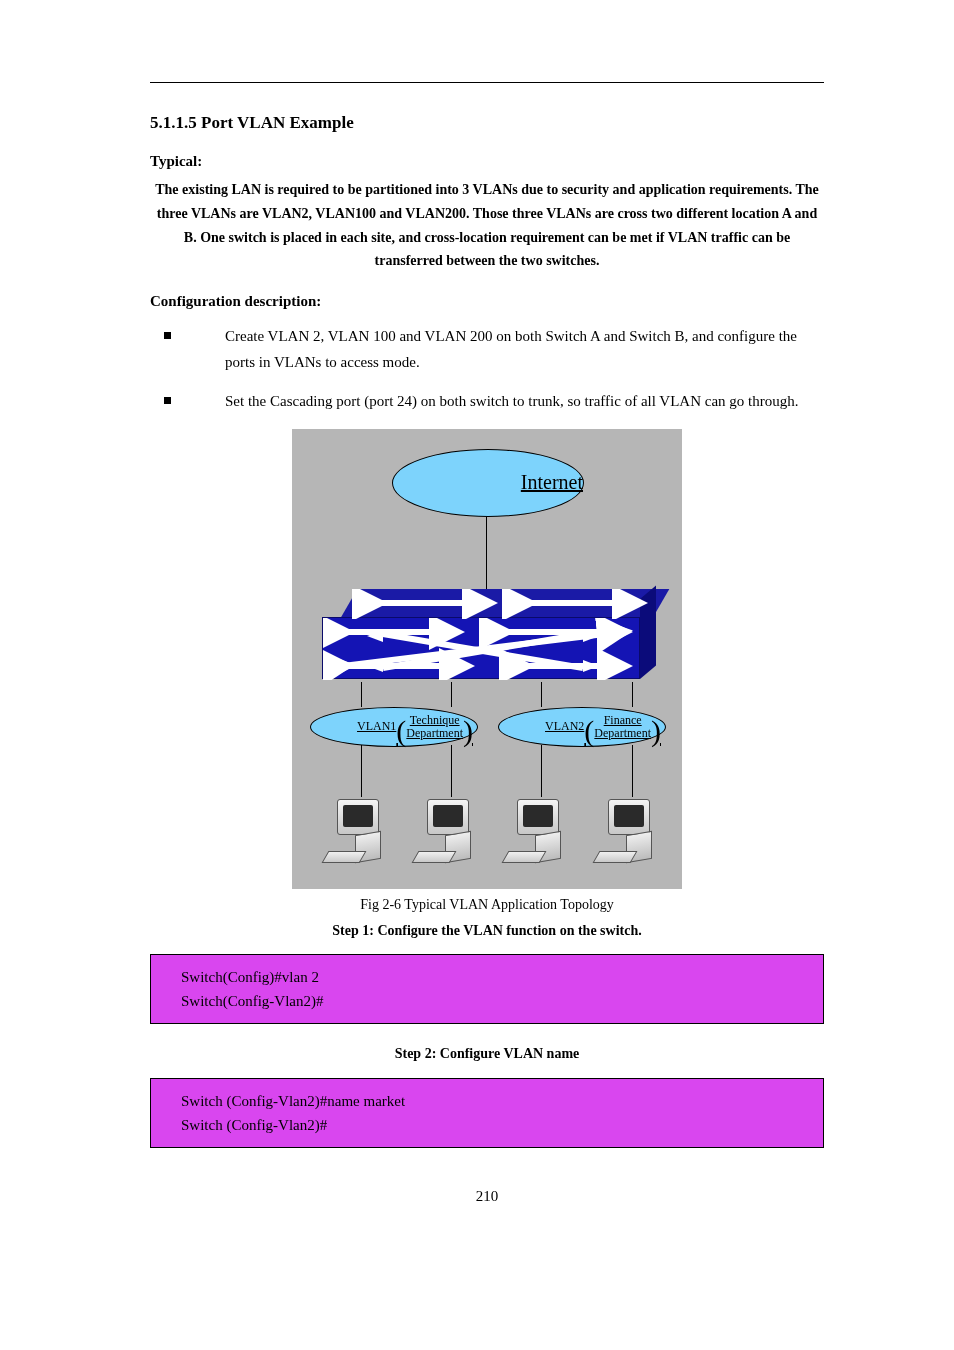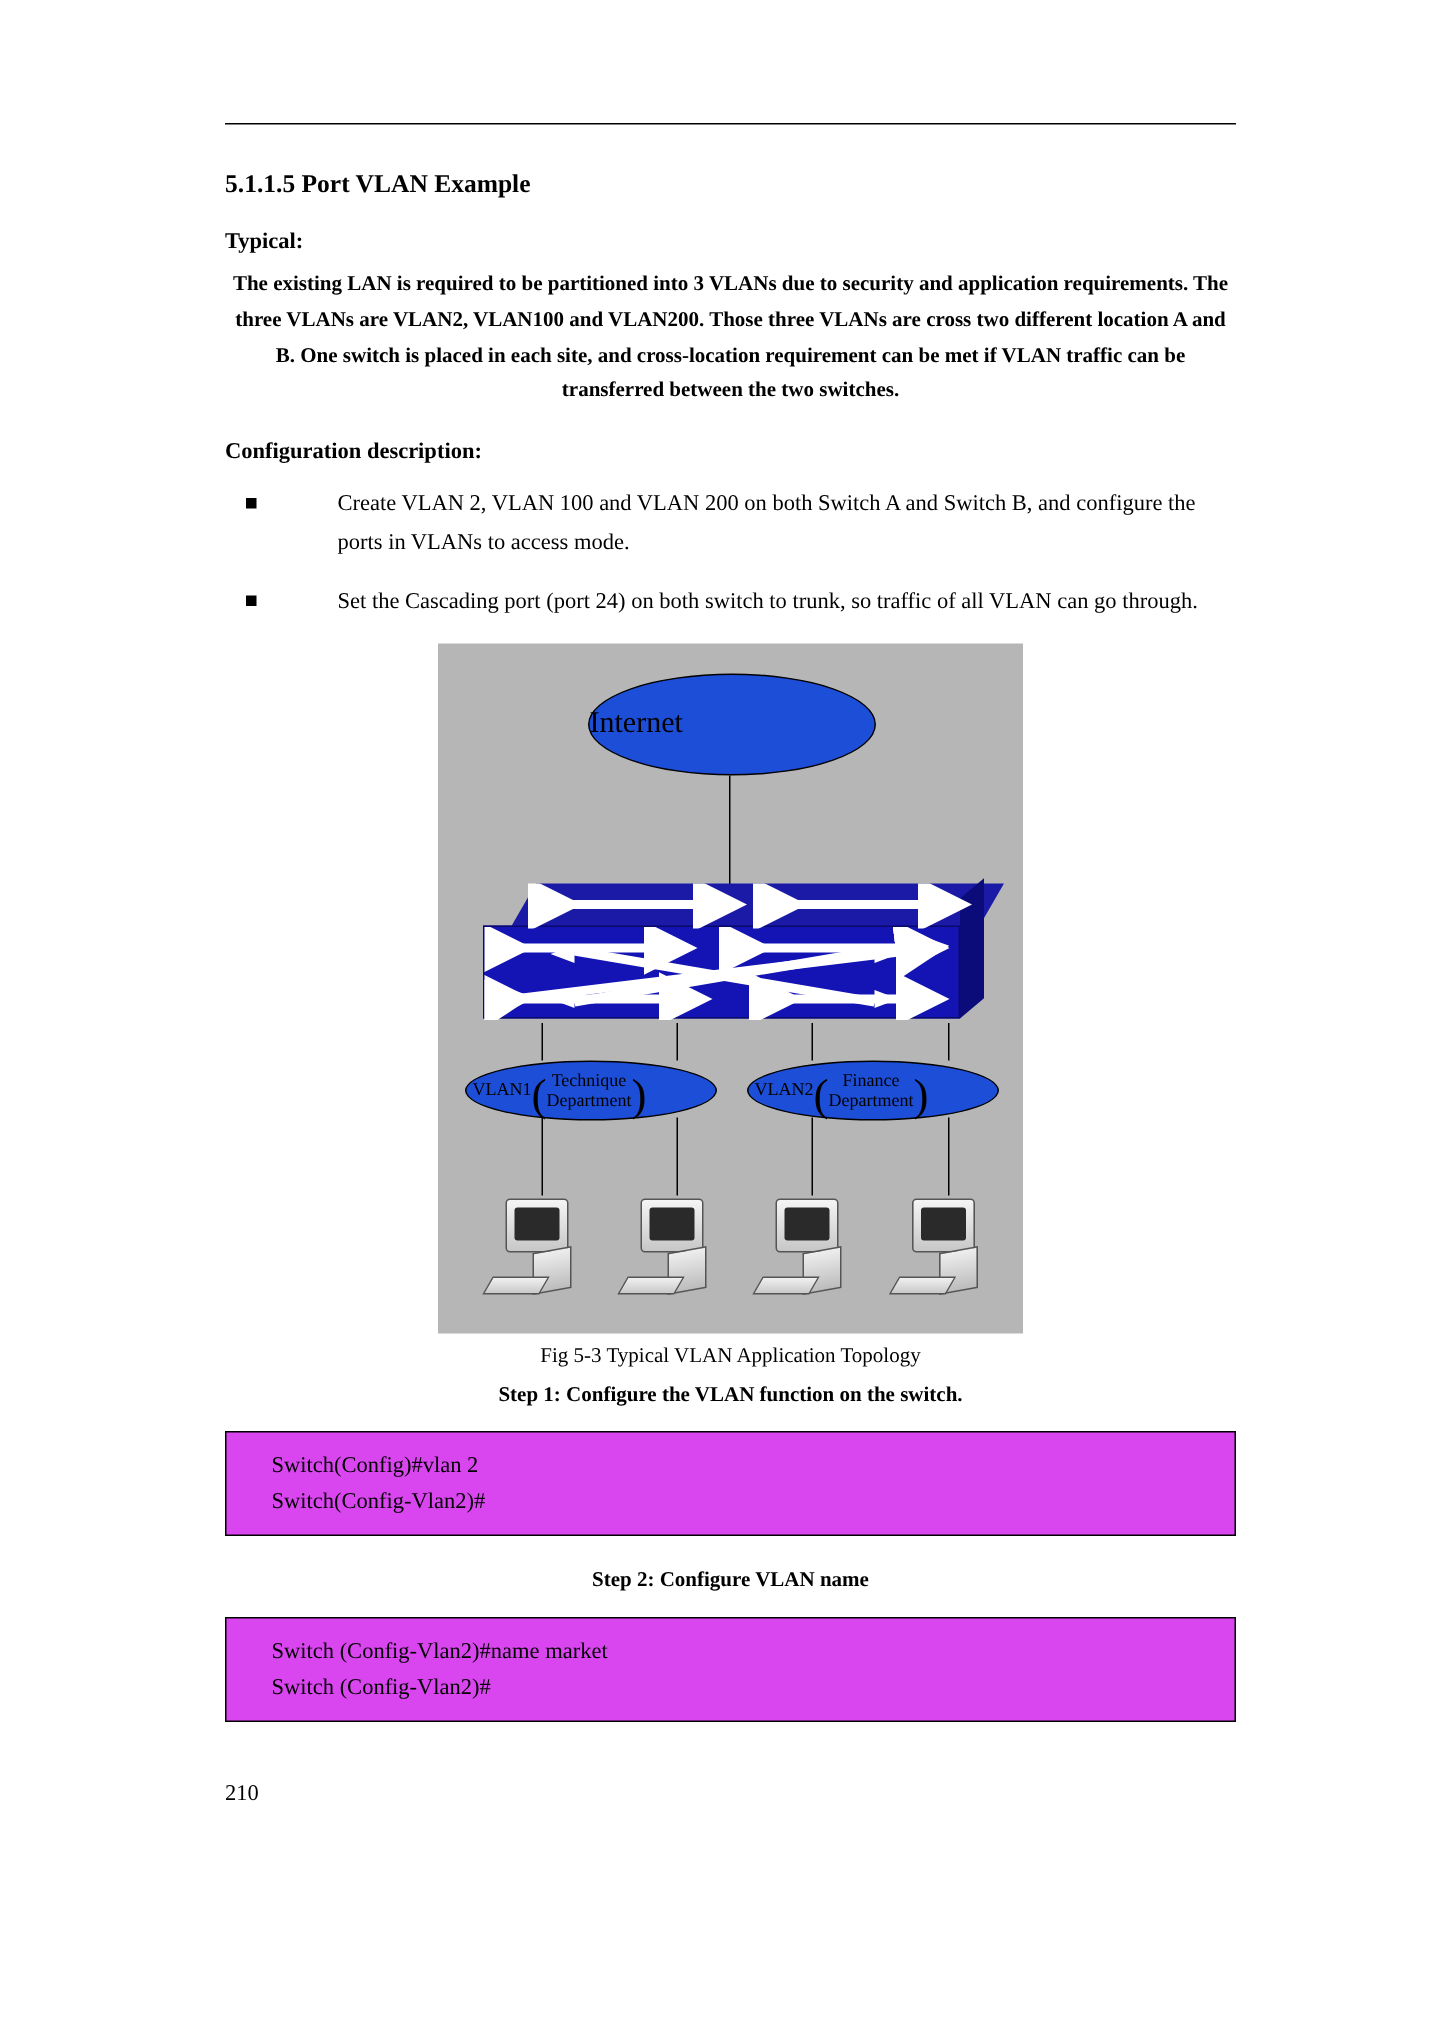--- a/index.html
+++ b/index.html
@@ -65,44 +65,46 @@
     margin: 12px 0 18px 0;
     border: 1px solid #000;
     background: #d946ef;
     padding: 10px 30px;
     font-family: "Times New Roman", Times, serif;
     font-size: 15px;
     line-height: 1.6;
     white-space: pre-wrap;
   }
   .page-num {
+    text-align: center;
     font-size: 15px;
     margin-top: 40px;
   }
   
   .diagram-wrap {
     width: 390px;
     margin: 14px auto 6px auto;
   }
   .diagram {
     background: #b6b6b6;
     width: 390px;
     height: 460px;
     position: relative;
     overflow: hidden;
   }
   .ellipse {
     position: absolute;
-    background: #1d4ed8;
+    background: #7dd3fc;
     border: 1px solid #000;
     border-radius: 50%;
     display: flex;
     align-items: center;
-    justify-content: flex-start;
+    justify-content: flex-end;
     font-size: 16px;
+    text-decoration: underline;
   }
   .ellipse-internet {
     left: 100px; top: 20px;
     width: 190px; height: 66px;
     font-size: 20px;
   }
   .ellipse-vlan {
     width: 168px; height: 40px;
     font-size: 12px;
     padding: 0 4px;
@@ -349,21 +351,21 @@
           <div class="tower"></div>
           <div class="keyboard"></div>
       </div>
       <div class="pc pc4">
         <div class="monitor"></div>
           <div class="tower"></div>
           <div class="keyboard"></div>
       </div>
 
     </div>
-    <div class="fig-label">Fig 5-3 Typical VLAN Application Topology</div>
+    <div class="fig-label">Fig 2-6 Typical VLAN Application Topology</div>
   </div>
 
   <div class="para">Step 1: Configure the VLAN function on the switch.</div>
   <div class="code-block">Switch(Config)#vlan 2
 Switch(Config-Vlan2)#</div>
 
   <div class="para">Step 2: Configure VLAN name</div>
   <div class="code-block">Switch (Config-Vlan2)#name market
 Switch (Config-Vlan2)#</div>
 

